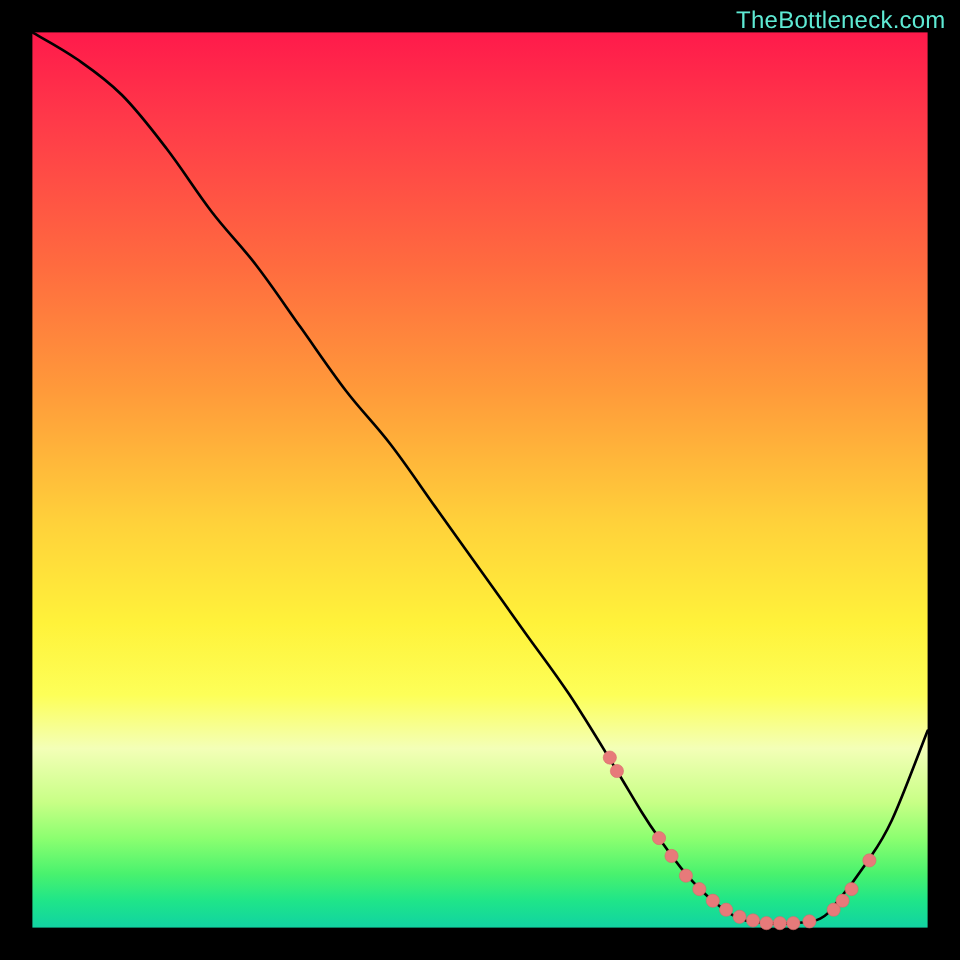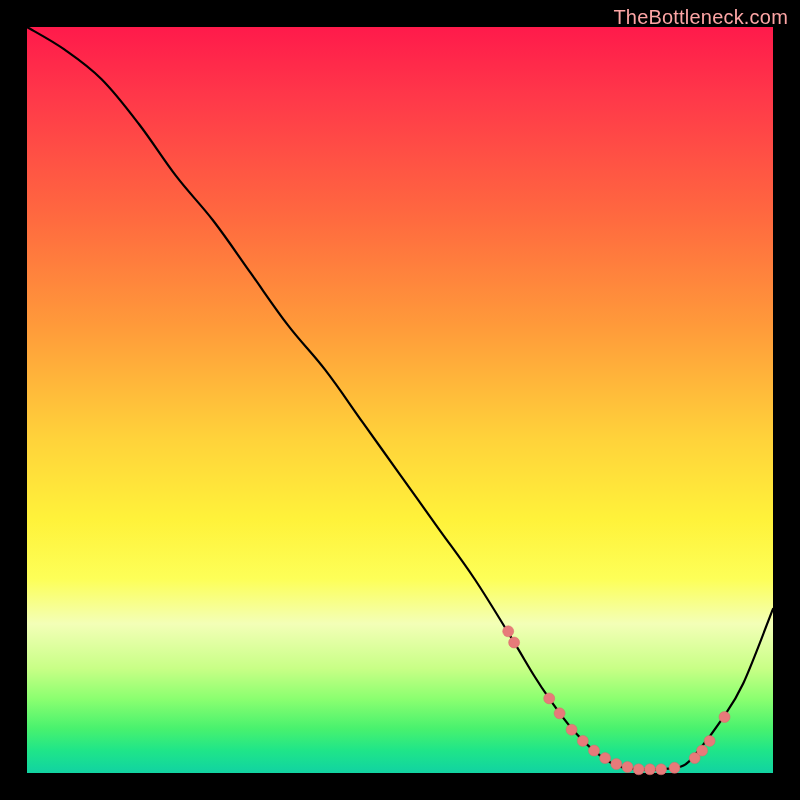--- a/index.html
+++ b/index.html
@@ -39,21 +39,21 @@
       #49f26e 94%,
       #1fe589 97%,
       #15d99a 99%,
       #12d2a2 100%
     );
   }
   .attribution {
     position: absolute;
     top: 6px;
     right: 12px;
-    color: #fca5a5;
+    color: #5eead4;
     font-size: 20px;
     letter-spacing: 0.2px;
     font-weight: 400;
   }
   svg.curve {
     position: absolute;
     left: 0;
     top: 0;
     width: 746px;
     height: 746px;

